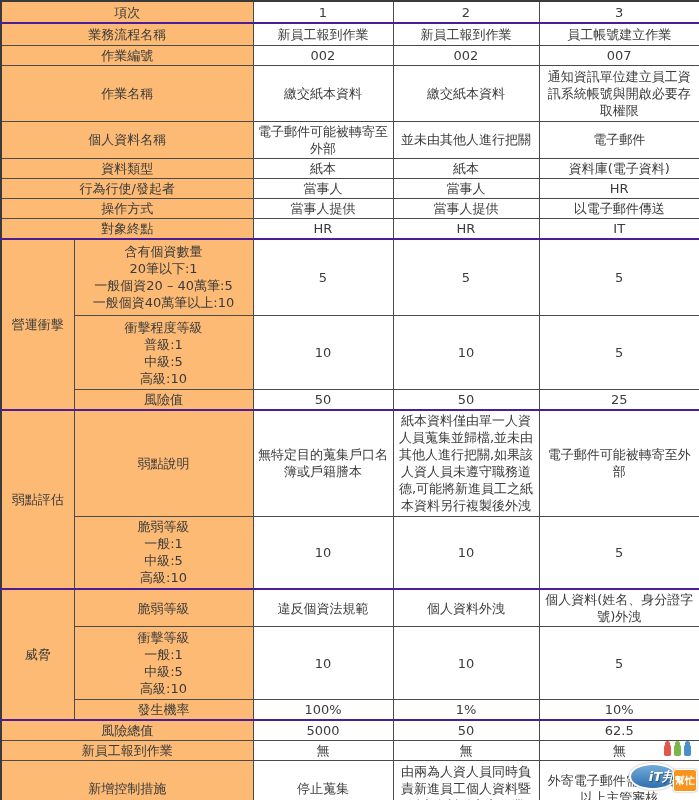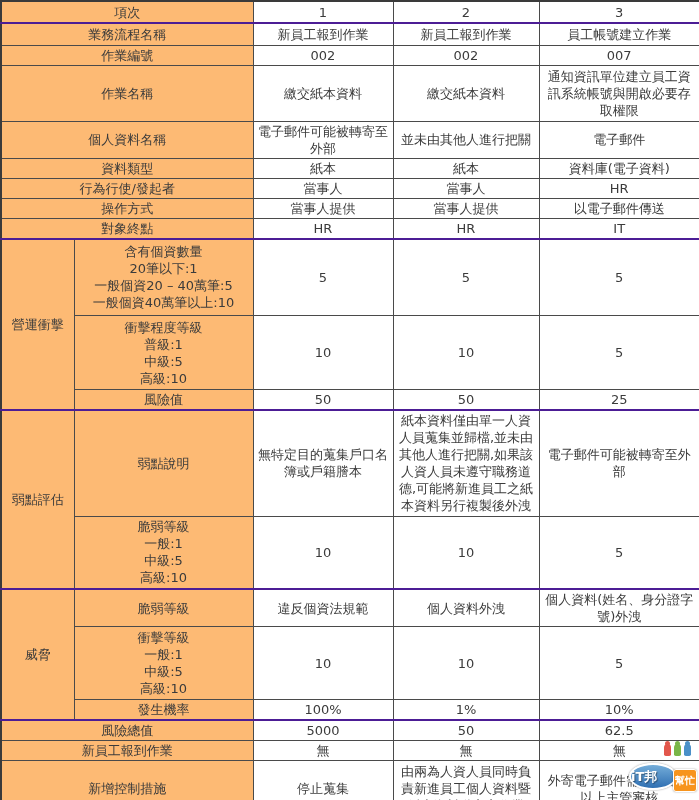--- a/index.html
+++ b/index.html
@@ -33,22 +33,22 @@
   .fig{width:7px;height:12px;border-radius:4px 4px 2px 2px;display:inline-block;}
   .fig::before{content:"";display:block;width:5px;height:5px;border-radius:50%;margin:-3px auto 0;}
   .f1{background:#e2574c;} .f1::before{background:#e2574c;}
   .f2{background:#7ab648;} .f2::before{background:#7ab648;}
   .f3{background:#4a90c8;} .f3::before{background:#4a90c8;}
   .wm-oval{
     position:absolute;left:0;bottom:2px;width:44px;height:23px;
     background:linear-gradient(#74add9,#2f6fb2);
     border:2px solid #ffffff;border-radius:50%;
     box-shadow:0 0 2px rgba(0,0,0,.45);
-    color:#fff;font-weight:bold;font-size:13px;
-    display:flex;align-items:center;justify-content:flex-start;
+    color:#fff;font-weight:bold;font-style:italic;font-size:13px;
+    display:flex;align-items:center;justify-content:flex-end;
     text-shadow:1px 1px 1px rgba(0,0,0,.4);
   }
   .wm-tag{
     position:absolute;right:0;bottom:0;width:22px;height:21px;
     background:#f7941d;border:1px solid #ffffff;border-radius:3px;
     box-shadow:0 0 2px rgba(0,0,0,.35);
     color:#fff;font-size:10px;line-height:11px;font-weight:bold;
     display:flex;align-items:center;justify-content:center;
   }
 </style>

